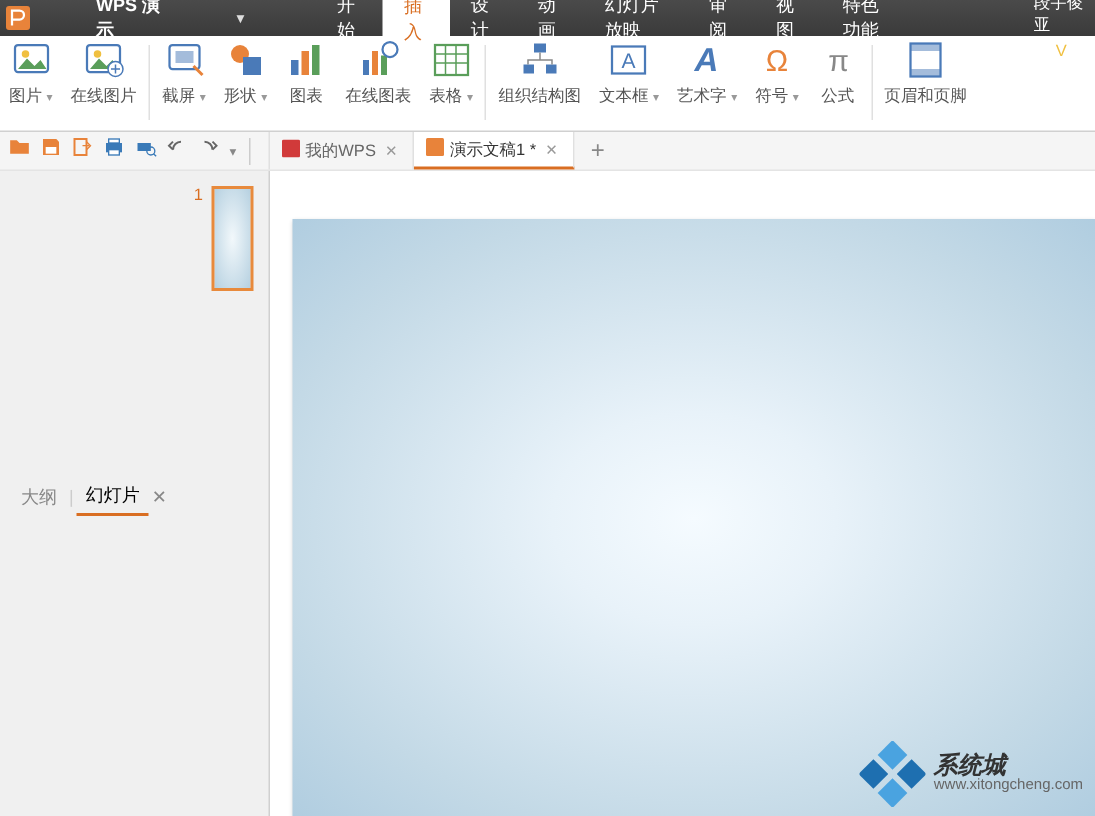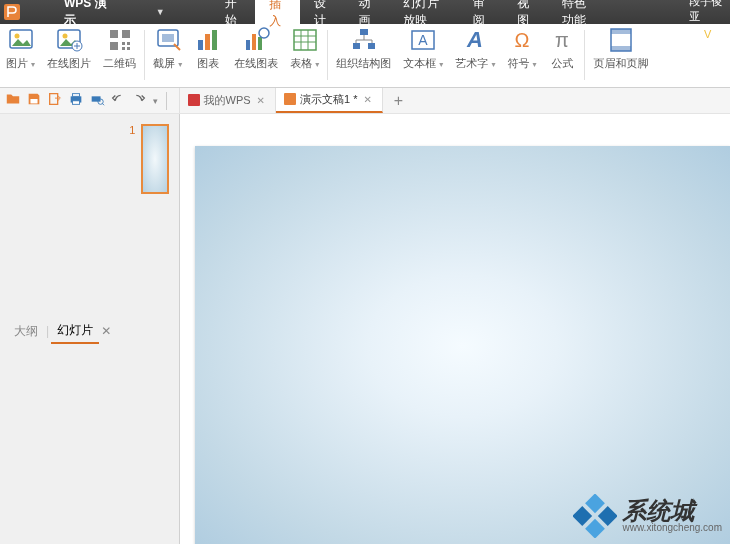--- a/index.html
+++ b/index.html
@@ -45,21 +45,21 @@
 .side-panel .thumb-row { display:flex; align-items:flex-start; gap:6px; }
 .side-panel .thumb-row .num { font-size:11px; color:#d96e22; width:10px; text-align:right; }
 .side-panel .thumb { width:120px; height:70px; border:2px solid #e88a3c; background: radial-gradient(ellipse at center, #f2f8fb 0%, #b5d0e0 100%); cursor:pointer; }
 
 .editor { flex:1; background:#fff; display:flex; align-items:center; justify-content:center; overflow:hidden; padding-left:15px; padding-top:34px; }
 .slide { width:560px; height:400px; background: radial-gradient(ellipse at center, #f5fbff 0%, #e8f2f9 25%, #c3d9e6 75%, #b0cde0 100%); box-shadow: 0 1px 3px rgba(0,0,0,0.2); }
 
 .watermark { position:absolute; right:8px; bottom:6px; display:flex; align-items:center; gap:6px; }
 .watermark .wm-icon { display:flex; }
 .watermark .wm-text { display:flex; flex-direction:column; line-height:1; }
-.watermark .wm-text .cn { font-size:24px; font-weight:bold; color:#333; font-style:italic; }
+.watermark .wm-text .cn { font-size:16px; font-weight:bold; color:#333; font-style:italic; }
 .watermark .wm-text .url { font-size:10px; color:#666; }
 </style>
 </head>
 <body>
 
 <div class="titlebar">
   <span class="logo">
     <svg width="16" height="16" viewBox="0 0 16 16">
         <rect width="16" height="16" rx="2" fill="#e8833a"></rect>
         <path d="M4 3h5a3 3 0 010 6H4zM4 3v10" stroke="#fff" stroke-width="1.5" fill="none"></path>
@@ -102,44 +102,39 @@
         <svg width="28" height="28" viewBox="0 0 28 28">
           <rect x="3" y="4" width="22" height="18" rx="2" fill="none" stroke="#4a7ab8" stroke-width="1.5"></rect>
           <circle cx="10" cy="10" r="2.5" fill="#f0c040"></circle>
           <path d="M5 20l6-7 5 5 4-4 4 6z" fill="#5a9e5a"></path>
           <circle cx="22" cy="20" r="5" fill="#fff" stroke="#4a7ab8"></circle>
           <path d="M19 20h6M22 17v6" stroke="#4a7ab8"></path>
         </svg>
       </span>
       <span class="label">在线图片</span>
     </div>
-    <div class="group">
-      <span class="icon">
-        <svg width="28" height="28" viewBox="0 0 28 28">
-          <rect x="4" y="4" width="8" height="8" fill="#888"></rect>
-          <rect x="16" y="4" width="8" height="8" fill="#888"></rect>
-          <rect x="4" y="16" width="8" height="8" fill="#888"></rect>
-          <rect x="16" y="16" width="3" height="3" fill="#888"></rect>
-          <rect x="21" y="16" width="3" height="3" fill="#888"></rect>
-          <rect x="16" y="21" width="3" height="3" fill="#888"></rect>
-          <rect x="21" y="21" width="3" height="3" fill="#888"></rect>
-        </svg>
-      </span>
-      <span class="label">二维码</span>
-    </div>
     <div class="sep"></div>
     <div class="group">
       <span class="icon">
         <svg width="28" height="28" viewBox="0 0 28 28">
           <rect x="4" y="4" width="20" height="16" rx="2" fill="none" stroke="#4a7ab8" stroke-width="1.5"></rect>
           <rect x="8" y="8" width="12" height="8" fill="#4a7ab8" opacity="0.5"></rect>
           <path d="M20 18l6 6" stroke="#e8833a" stroke-width="2"></path>
         </svg>
       </span>
       <span class="label">截屏 <span style="font-size:8px;color:#999">▾</span></span>
+    </div>
+    <div class="group">
+      <span class="icon">
+        <svg width="28" height="28" viewBox="0 0 28 28">
+          <circle cx="10" cy="10" r="6" fill="#e8833a"></circle>
+          <rect x="12" y="12" width="12" height="12" fill="#4a7ab8"></rect>
+        </svg>
+      </span>
+      <span class="label">形状 <span style="font-size:8px;color:#999">▾</span></span>
     </div>
     <div class="group">
       <span class="icon">
         <svg width="28" height="28" viewBox="0 0 28 28">
           <rect x="4" y="14" width="5" height="10" fill="#4a7ab8"></rect>
           <rect x="11" y="8" width="5" height="16" fill="#e8833a"></rect>
           <rect x="18" y="4" width="5" height="20" fill="#5a9e5a"></rect>
         </svg>
       </span>
       <span class="label">图表</span>

